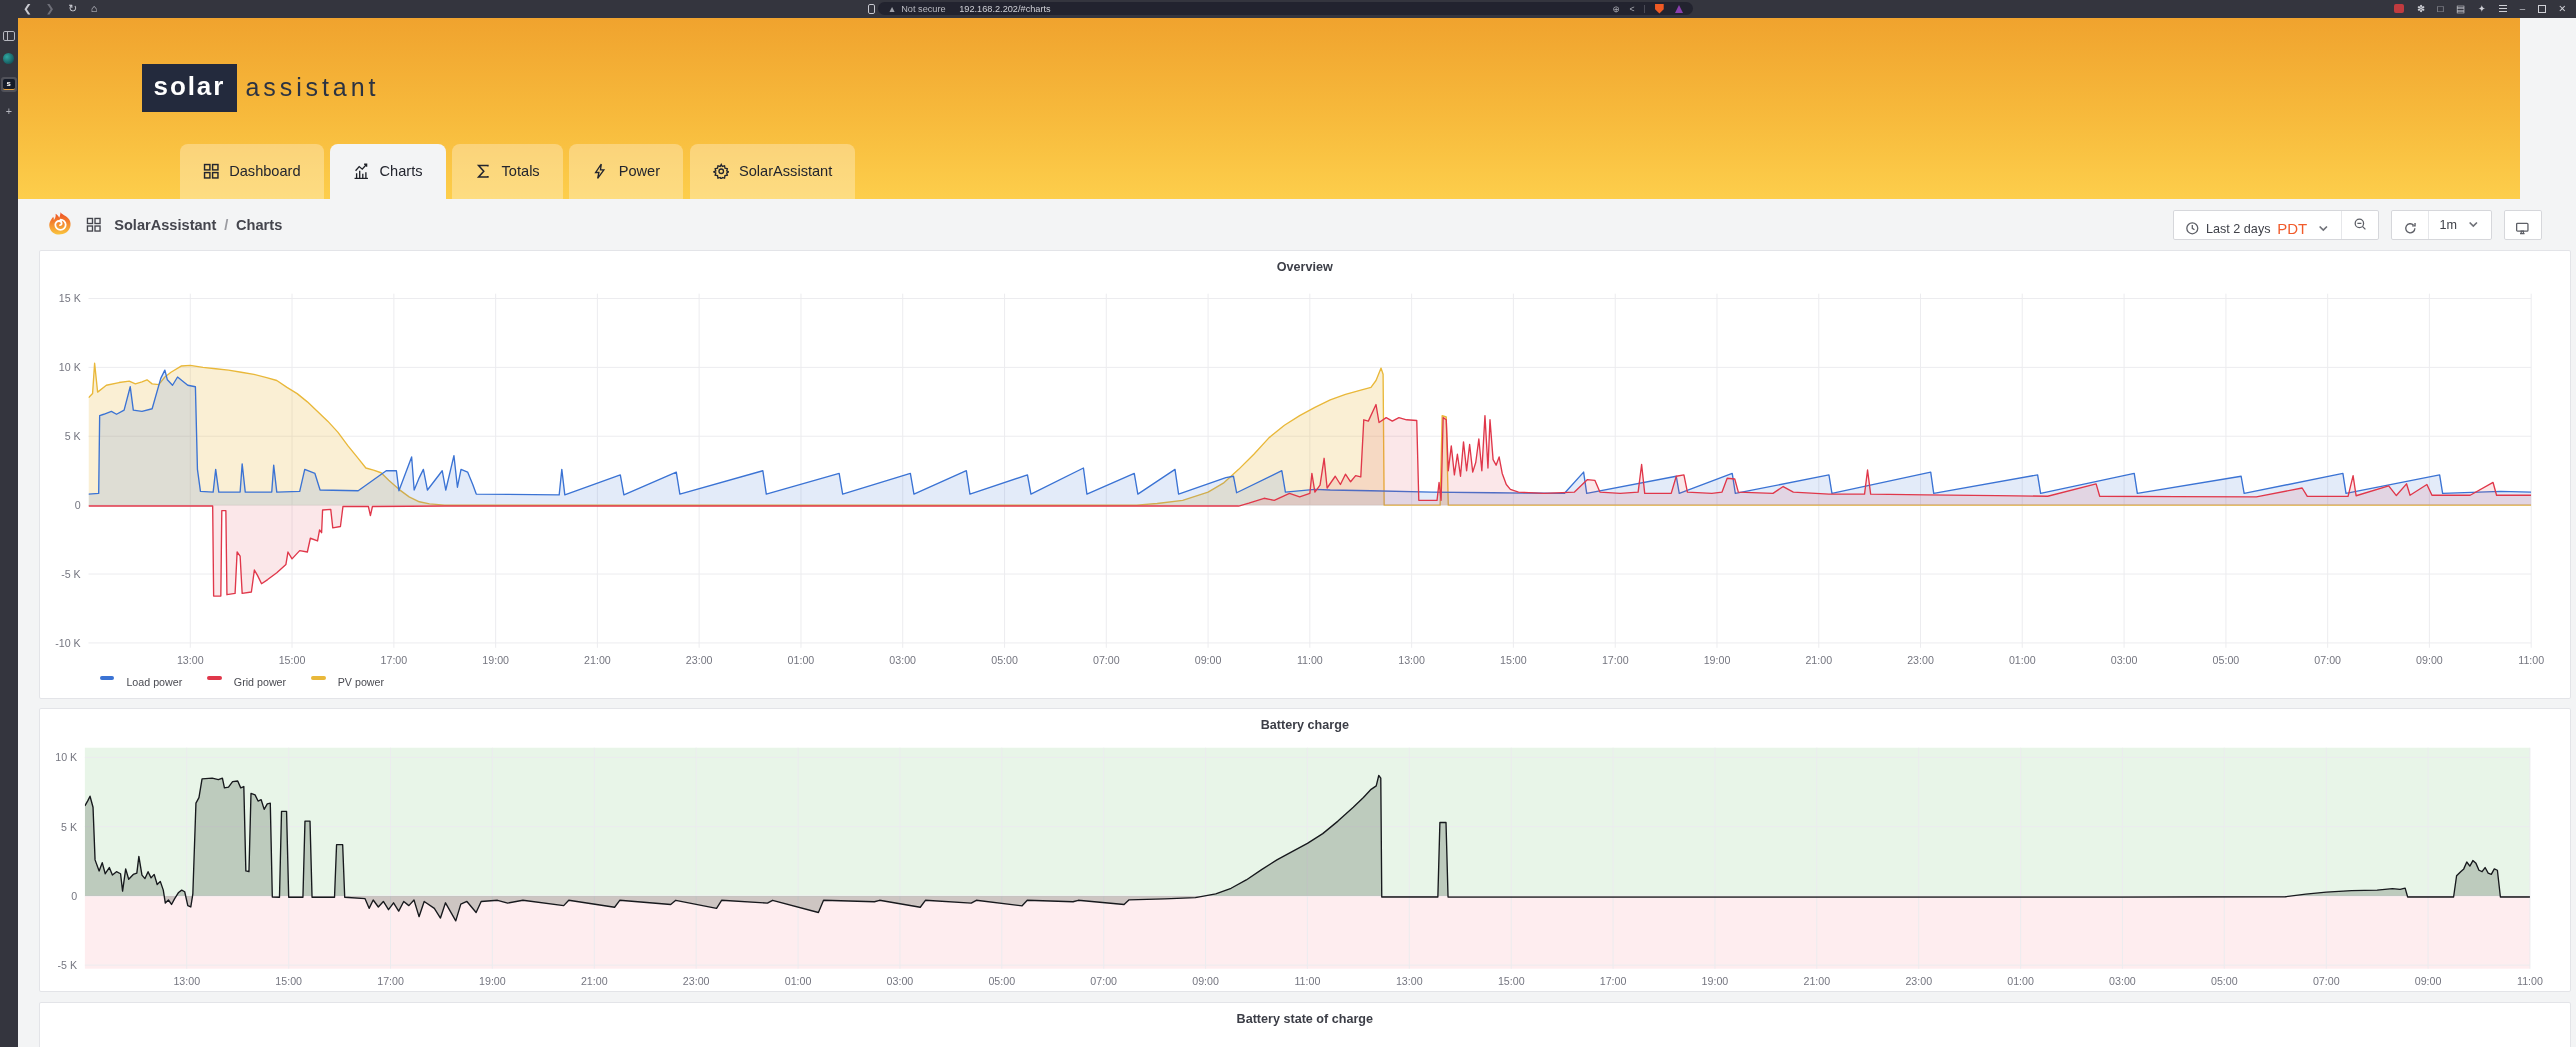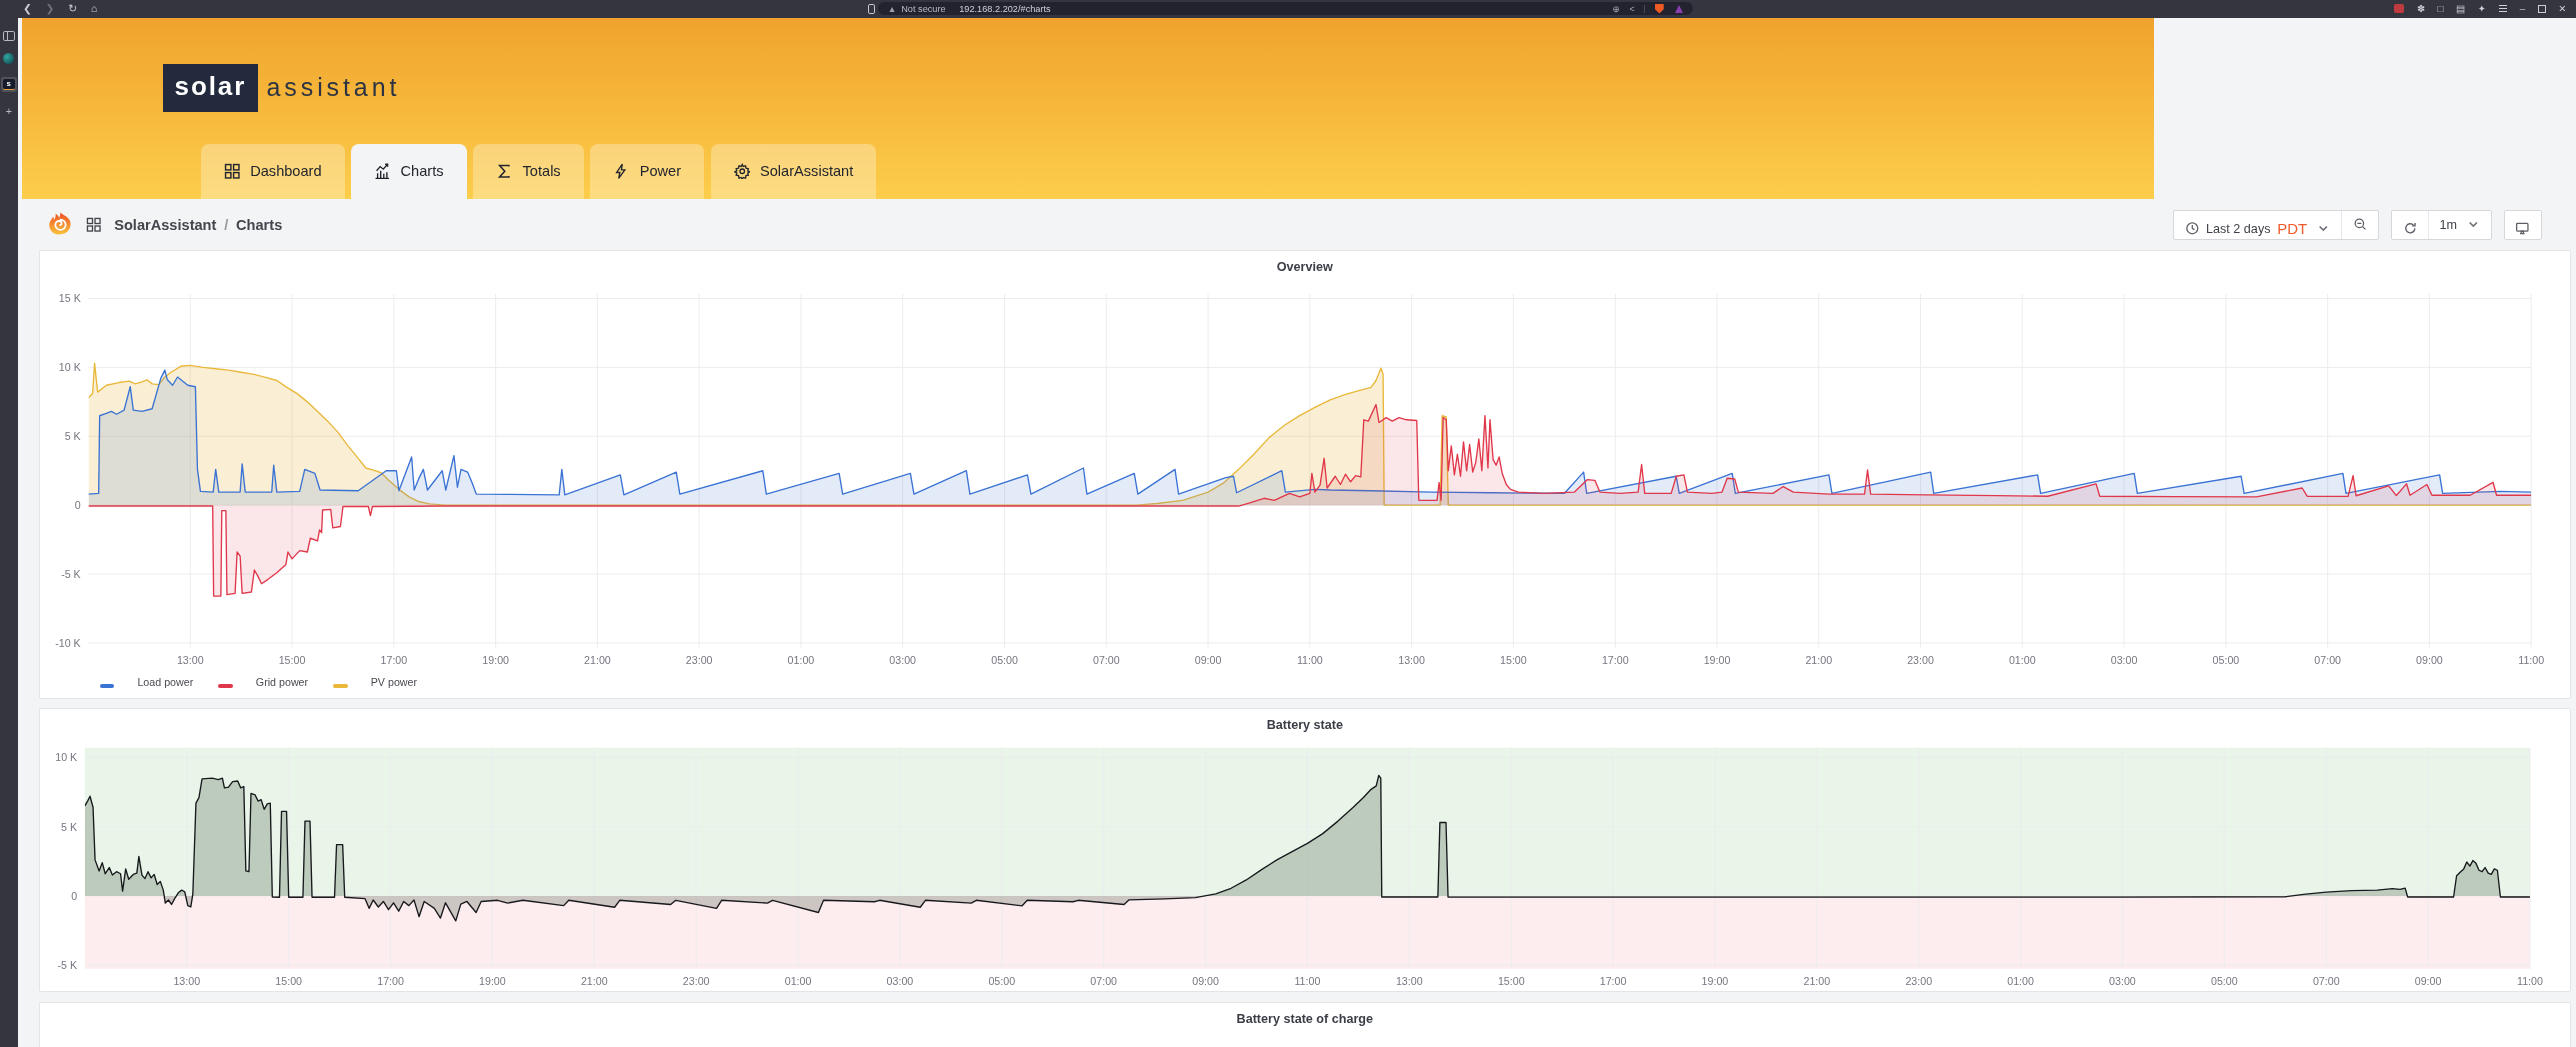--- a/index.html
+++ b/index.html
@@ -29,21 +29,21 @@
   
   .tabstrip { position:absolute; left:0; top:17.5px; width:17.5px; height:1030px; background:#34353e; z-index:40; display:flex; flex-direction:column; align-items:center; padding-top:13.6px; gap:12.6px; }
   .ts-icon { width:11.6px; height:9.7px; border:1px solid #b7b8c0; border-radius:1.9px; position:relative; }
   .ts-icon::after { content:""; position:absolute; left:2.9px; top:0; width:1px; height:7.8px; background:#b7b8c0; }
   .ts-fav { width:10.7px; height:10.7px; border-radius:50%; background:radial-gradient(circle at 35% 35%, #2fa7a0, #0c3a44); }
   .ts-active { width:15.5px; height:15.5px; background:rgba(255,255,255,0.14); border-radius:2.9px; display:flex; align-items:center; justify-content:center; }
   .ts-s { width:11.6px; height:11.6px; background:#151b28; border-radius:1.9px; color:#fff; font-size:7.8px; font-weight:bold; text-align:center; line-height:10.7px; border-bottom:1.5px solid #e8a33d; }
   .ts-plus { color:#b7b8c0; font-size:10.7px; }
 
   
-  .appheader { position:absolute; left:22px; top:17.5px; width:2132px; height:181px; background:linear-gradient(180deg,#f0a32e 0%,#f7ba3c 55%,#fdce4b 100%); z-index:10; }
+  .appheader { position:absolute; left:1px; top:17.5px; width:2519px; height:181px; background:linear-gradient(180deg,#f0a32e 0%,#f7ba3c 55%,#fdce4b 100%); z-index:10; }
   .logo { position:absolute; left:141px; top:46px; display:flex; align-items:center; }
   .logo .box { background:#232a3d; color:#fff; font-size:26px; font-weight:bold; letter-spacing:1.9px; padding:7.8px 11.6px 9.7px 11.6px; }
   .logo .rest { color:#2c3342; font-size:25px; letter-spacing:3.9px; margin-left:8.7px; }
   .tabs { position:absolute; left:146px; bottom:0; display:flex; gap:6.8px;padding-left:33px; }
   .tab { height:55px; display:flex; align-items:center; gap:9.7px; padding:0 23px; background:rgba(255,255,255,0.3); border-radius:7.8px 7.8px 0 0; font-size:14.6px; color:#23252e; cursor:pointer; }
   .tab.active { background:#f3f4f5; }
   .tab .tab-icon { width:16.5px; height:16.5px; display:inline-flex; }
   .tab .tab-icon svg { width:16.5px; height:16.5px; }
 
   
@@ -61,21 +61,21 @@
   .pdt { color:#f15b2b; font-weight:normal; font-size:15px; }
   .chev { margin-left:1.9px; }
 
   
   .panels { position:absolute; left:17.5px; top:250px; width:2559px; }
   .panel { background:#fff; border:1px solid #e3e4e8; border-radius:1.9px; margin:0 4.9px 9.7px 21.3px; width:2532px; }
   .panel-title { text-align:center; font-size:12.6px; font-weight:bold; color:#3c3e47; padding-top:8.7px; height:31px; }
   .plot-wrap { position:relative; }
   .plot-wrap svg { display:block; }
   .legend { display:flex; gap:25px; align-items:center; padding:1.9px 0 9.7px 60px; }
-  .legend-item { display:flex; align-items:flex-end; gap:23px; font-size:10.7px; color:#4a4b52; cursor:pointer; }
+  .legend-item { display:flex; align-items:flex-start; gap:12px; font-size:10.7px; color:#4a4b52; cursor:pointer; }
   .legend-swatch { width:14.6px; height:3.9px; border-radius:1.9px; }
 </style>
 </head>
 <body>
 
 <div class="chrome">
   <div class="nav">
     <span>❮</span>
     <span class="fwd">❯</span>
     <span>↻</span>
@@ -333,21 +333,21 @@
           <span class="legend-swatch" style="background:#e0374a"></span>
           <span>Grid power</span>
         </span>
         <span class="legend-item">
           <span class="legend-swatch" style="background:#e9b83a"></span>
           <span>PV power</span>
         </span>
       </div>
     </div>
     <div class="panel">
-      <div class="panel-title">Battery state</div>
+      <div class="panel-title">Battery charge</div>
       <div class="plot-wrap" style="height: 251px;">
         <svg width="2530" height="251" viewBox="0 0 2608 259">
           <defs>
             <clipPath id="clip-battery_power">
               <rect x="45" y="8" width="2523" height="228"></rect>
             </clipPath>
           </defs>
           <rect x="45" y="8" width="2523" height="152.9" fill="rgba(128,197,128,0.18)"></rect>
           <rect x="45" y="160.9" width="2523" height="75.1" fill="rgba(245,130,140,0.14)"></rect>
           <line x1="45" x2="2568" y1="18.0" y2="18.0" stroke="#ebebee" stroke-width="1"></line>

